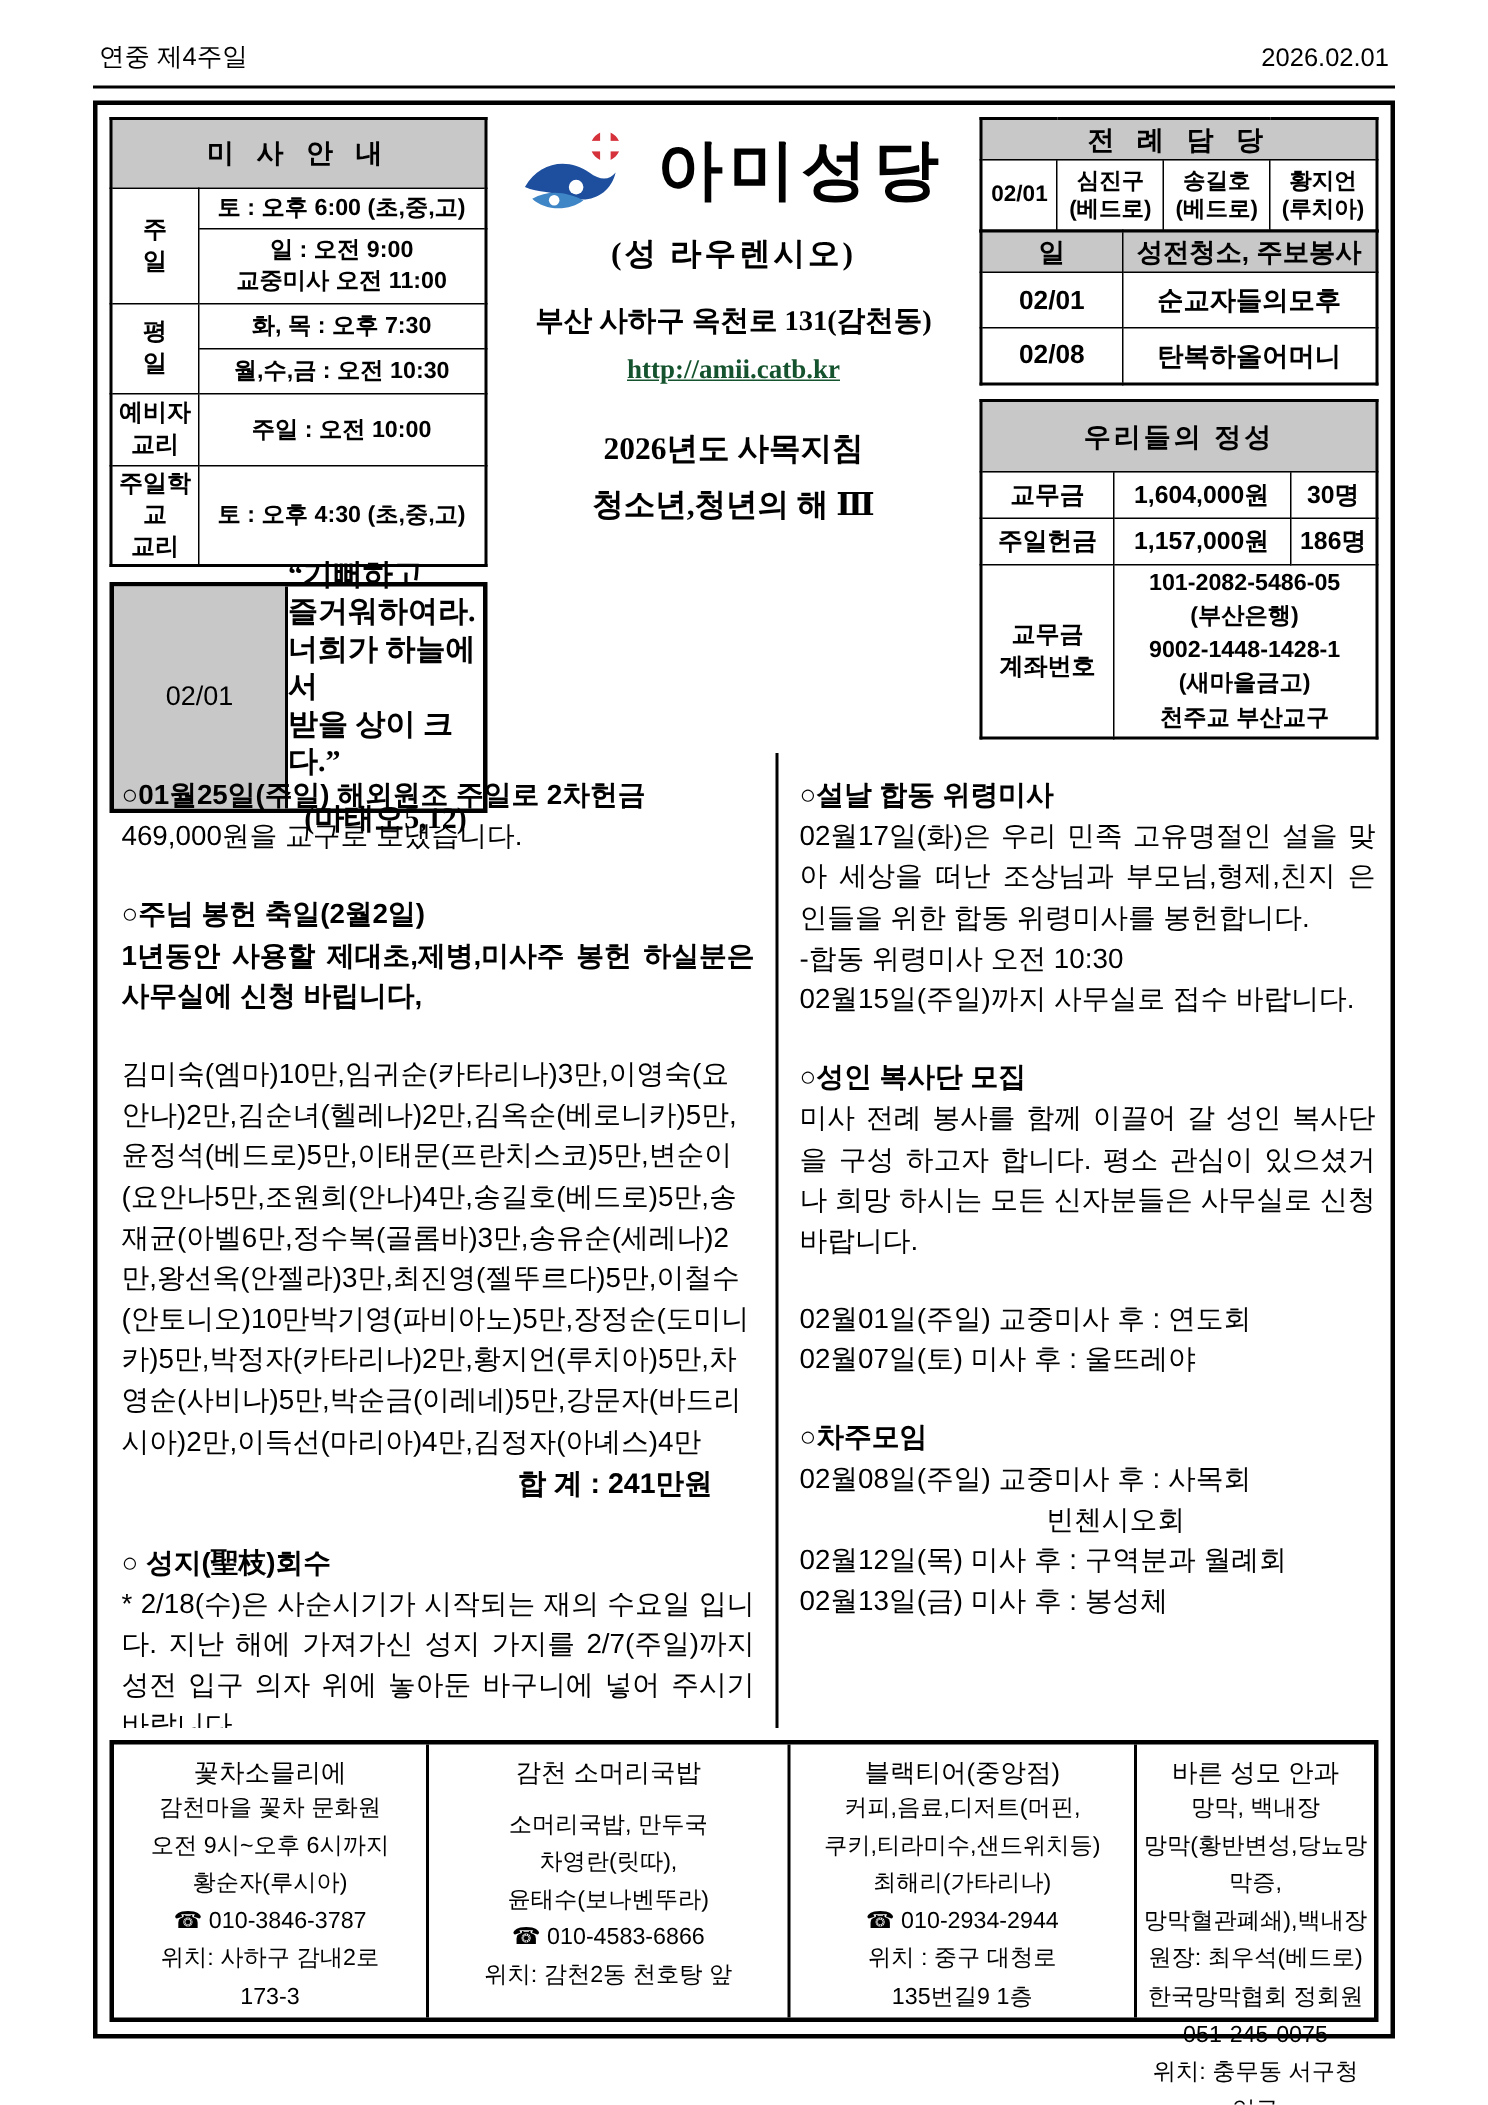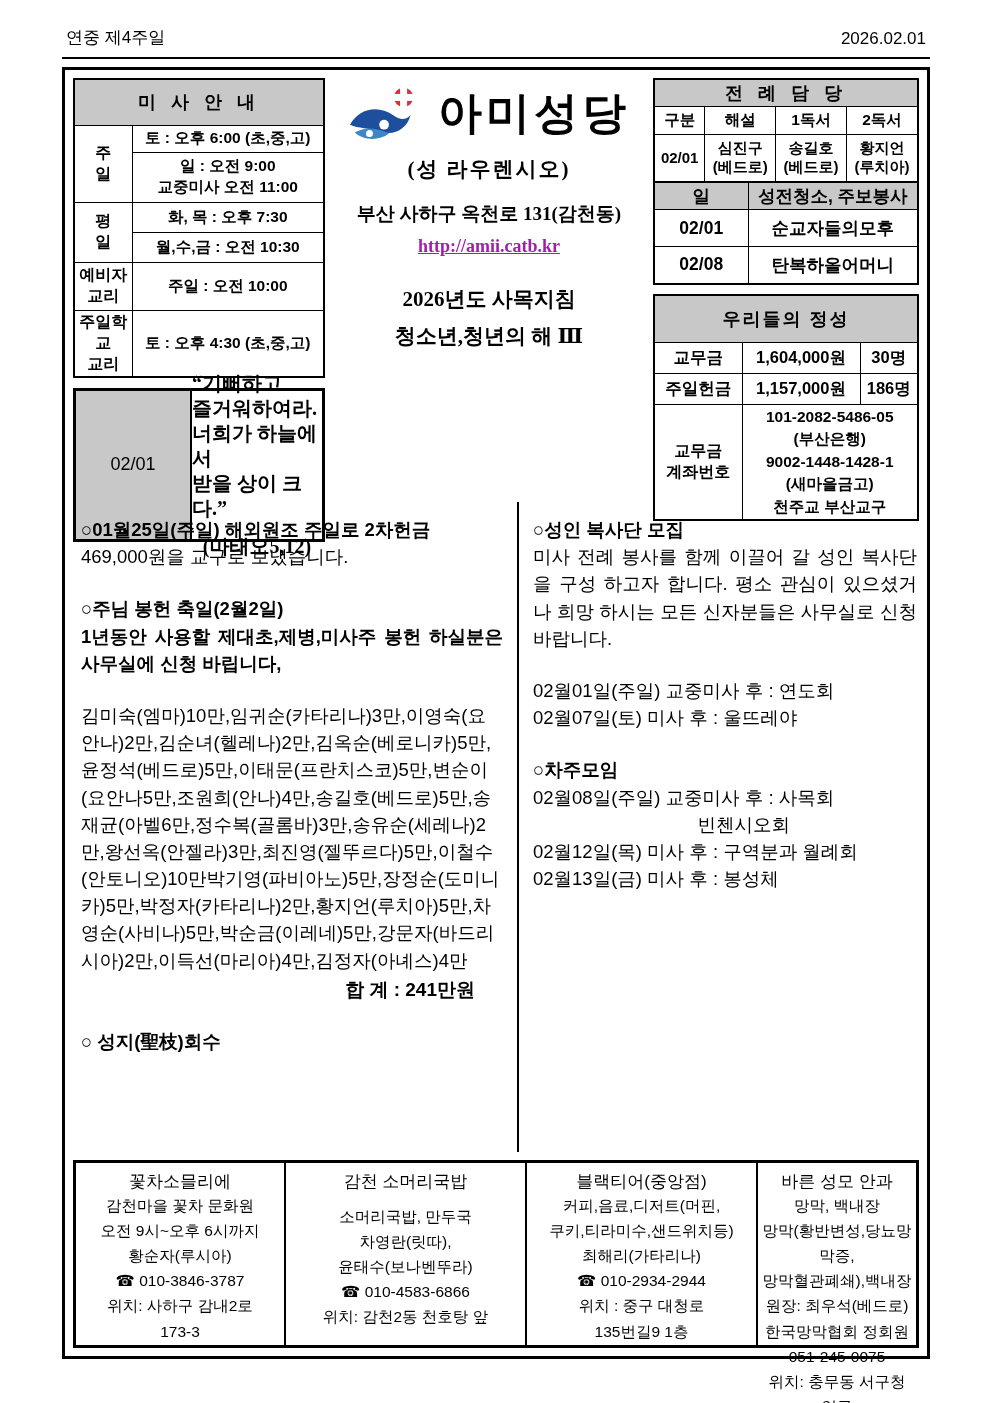--- a/index.html
+++ b/index.html
@@ -62,21 +62,21 @@
   .offer-table .acctinfo { font-size:15.5px; line-height:1.45; }
 
   
   .logo-row { display:flex; align-items:center; justify-content:center; gap:12px; margin-top:6px; }
   .church-name { font-size:44px; font-weight:900; letter-spacing:4px; }
   .patron { margin-top:12px; font-size:21px; font-weight:bold; letter-spacing:2px;
             font-family:"Liberation Serif","DejaVu Serif",serif; }
   .addr { margin-top:18px; font-size:19px; font-weight:bold;
           font-family:"Liberation Serif","DejaVu Serif",serif; }
   .weblink { display:inline-block; margin-top:9px; font-size:18px; font-weight:bold;
-             color:#a21caf; text-decoration:underline;
+             color:#14532d; text-decoration:underline;
              font-family:"Liberation Serif","DejaVu Serif",serif; }
   .contact { margin-top:8px; font-size:17.5px; font-weight:bold; line-height:1.6;
              font-family:"Liberation Serif","DejaVu Serif",serif; }
   .pastoral { margin-top:24px; font-size:21px; font-weight:bold; line-height:1.75;
               font-family:"Liberation Serif","DejaVu Serif",serif; }
 
   
   .announcements { flex:1; display:flex; margin-top:4px; overflow:hidden; }
   .ann-left  { width:446px; flex:none; border-right:2px solid #000;
                padding:14px 14px 0 8px; overflow:hidden; }
@@ -187,26 +187,20 @@
 
         </div>
       </div>
 
       <div class="col-right">
         <table class="btable liturgy-table">
           <tbody>
               <tr>
                 <th colspan="4" class="gray title">전 례 담 당</th>
               </tr>
-          <tr class="hdr">
-            <td>구분</td>
-            <td>해설</td>
-            <td>1독서</td>
-            <td>2독서</td>
-          </tr>
           <tr class="data">
             <td>02/01</td>
             <td class="prelines">심진구
 (베드로)</td>
             <td class="prelines">송길호
 (베드로)</td>
             <td class="prelines">황지언
 (루치아)</td>
           </tr>
         </tbody>
@@ -267,24 +261,31 @@
         <div class="ann-block">
           <div class="ann-title">○주님 봉헌 축일(2월2일)</div>
           <div class="ann-body bold">1년동안 사용할 제대초,제병,미사주 봉헌 하실분은 사무실에 신청 바립니다,</div>
         </div>
         <div class="ann-block" style="margin-bottom:4px;">
           <div class="ann-body">김미숙(엠마)10만,임귀순(카타리나)3만,이영숙(요안나)2만,김순녀(헬레나)2만,김옥순(베로니카)5만,윤정석(베드로)5만,이태문(프란치스코)5만,변순이(요안나5만,조원희(안나)4만,송길호(베드로)5만,송재균(아벨6만,정수복(골롬바)3만,송유순(세레나)2만,왕선옥(안젤라)3만,최진영(젤뚜르다)5만,이철수(안토니오)10만박기영(파비아노)5만,장정순(도미니카)5만,박정자(카타리나)2만,황지언(루치아)5만,차영순(사비나)5만,박순금(이레네)5만,강문자(바드리시아)2만,이득선(마리아)4만,김정자(아녜스)4만</div>
           <div class="total-line">합 계 : 241만원</div>
         </div>
         <div class="ann-block" style="margin-top:24px;">
           <div class="ann-title">○ 성지(聖枝)회수</div>
+          <div class="ann-body">* 2/18(수)은 사순시기가 시작되는 재의 수요일 입니다. 지난 해에 가져가신 성지 가지를 2/7(주일)까지 성전 입구 의자 위에 놓아둔 바구니에 넣어 주시기 바랍니다.</div>
         </div>
       </div>
 
       <div class="ann-right">
+        <div class="ann-block">
+          <div class="ann-title">○설날 합동 위령미사</div>
+          <div class="ann-body">02월17일(화)은 우리 민족 고유명절인 설을 맞아 세상을 떠난 조상님과 부모님,형제,친지 은인들을 위한 합동 위령미사를 봉헌합니다.
+-합동 위령미사 오전 10:30
+02월15일(주일)까지 사무실로 접수 바랍니다.</div>
+        </div>
         <div class="ann-block">
           <div class="ann-title">○성인 복사단 모집</div>
           <div class="ann-body">미사 전례 봉사를 함께 이끌어 갈 성인 복사단을 구성 하고자 합니다. 평소 관심이 있으셨거나 희망 하시는 모든 신자분들은 사무실로 신청 바랍니다.</div>
         </div>
         <div class="ann-block">
           <div class="ann-body">02월01일(주일) 교중미사 후 : 연도회
 02월07일(토) 미사 후 : 울뜨레야</div>
         </div>
         <div class="ann-block">
           <div class="ann-title">○차주모임</div>

